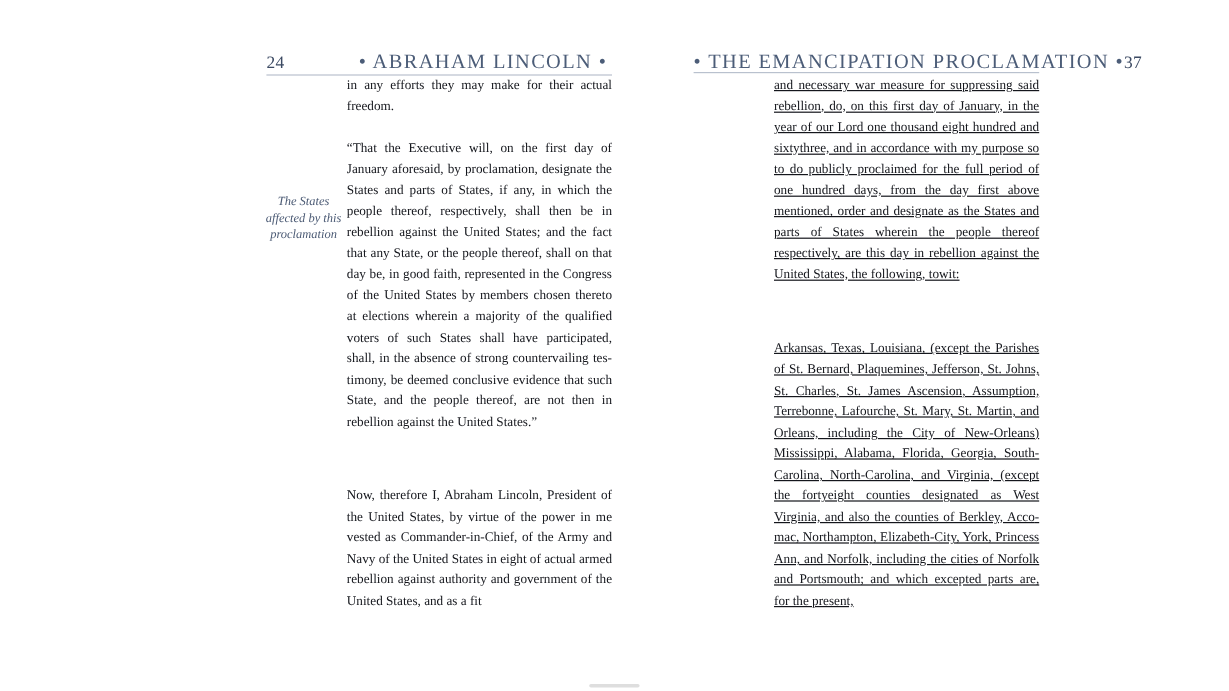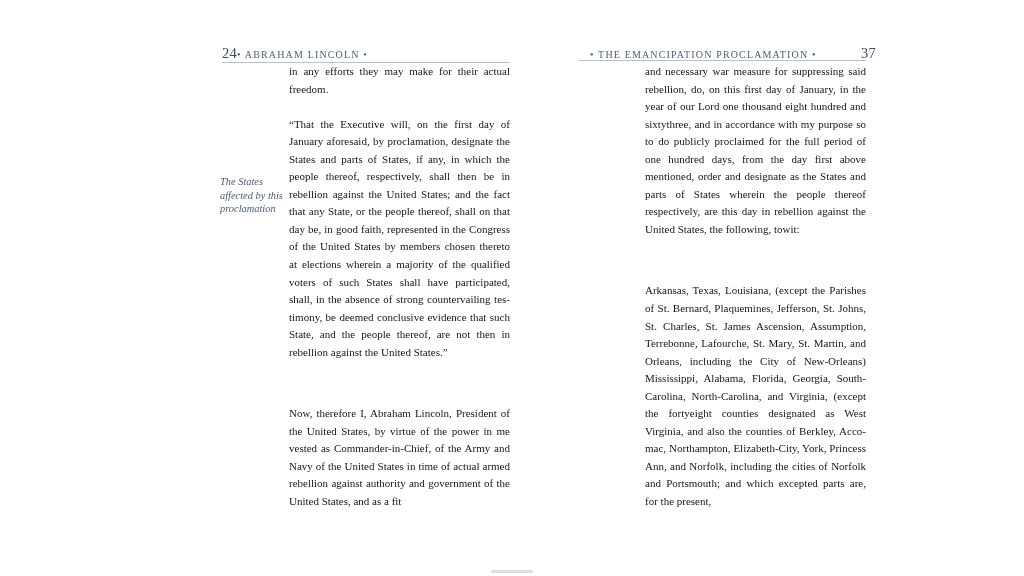--- a/index.html
+++ b/index.html
@@ -31,32 +31,32 @@
 
   
   .header-band {
     position: absolute;
     top: 38px;
     height: 22px;
     display: flex;
     align-items: flex-end;
   }
   .page-left .header-band  { left: 180px; width: 288px; }
-  .page-right .header-band { left: 55px;  width: 288px; font-family: Liberation Serif, serif; }
+  .page-right .header-band { left: 43px;  width: 288px; font-family: Liberation Serif, serif; }
 
   .folio {
     font-size: 14.5px;
     color: #3c4a63;
     letter-spacing: .3px;
     line-height: 1;
   }
   .running-head {
     flex: 1 1 auto;
-    text-align: left;
-    font-size: 10px;
+    text-align: right;
+    font-size: 17px;
     letter-spacing: 1.15px;
     color: #4c5d78;
     line-height: 1;
     white-space: nowrap;
   }
   .page-left .running-head  { padding-right: 4px; }
   .page-right .running-head { padding-left: 2px; }
 
   .head-rule {
     position: absolute;
@@ -72,21 +72,21 @@
     top: 63px;
     width: 221px;
     font-size: 11px;
     line-height: 17.55px;
     text-align: justify;
     text-justify: inter-word;
     color: #14161c;
     hyphens: manual;
   }
   .page-left .column  { left: 247px; }
-  .page-right .column { left: 112px; }
+  .page-right .column { left: 112px; text-decoration: underline; }
 
   .column p {
     margin: 0;
   }
   .column p + p {
     margin-top: 17.5px;
   }
   .column p:last-child {
     text-align: justify;
     margin-top: 44px;
@@ -95,23 +95,23 @@
   
   .gloss {
     position: absolute;
     font-style: italic;
     font-size: 10.4px;
     line-height: 13.6px;
     color: #4b5a74;
   }
   .gloss-left {
     left: 178px;
-    top: 175px;
+    top: 162px;
     width: 66px;
-    text-align: left;
+    text-align: center;
   }
 
   
   .bottom-nub {
     position: absolute;
     left: 50%;
     transform: translateX(-50%);
     bottom: 3px;
     width: 42px;
     height: 3px;
@@ -130,21 +130,21 @@
       <span class="folio">24</span>
       <span class="running-head">• ABRAHAM LINCOLN •</span>
     </div>
     <div class="head-rule"></div>
 
     <div class="gloss gloss-left">The States affected by this proclamation</div>
 
     <div class="column">
       <p>in any efforts they may make for their actual freedom.</p>
       <p>“That the Executive will, on the first day of January aforesaid, by proclamation, designate the States and parts of States, if any, in which the people thereof, respec­tively, shall then be in rebellion against the United States; and the fact that any State, or the people thereof, shall on that day be, in good faith, represented in the Congress of the United States by mem­bers chosen thereto at elections wherein a majority of the qualified voters of such States shall have participated, shall, in the absence of strong countervailing tes­timony, be deemed conclusive evidence that such State, and the people thereof, are not then in rebellion against the United States.”</p>
-      <p>Now, therefore I, Abraham Lincoln, President of the United States, by virtue of the power in me vested as Comman­der-in-Chief, of the Army and Navy of the United States in time of actual armed rebellion against authority and govern­ment of the United States, and as a fit</p>
+      <p>Now, therefore I, Abraham Lincoln, President of the United States, by virtue of the power in me vested as Comman­der-in-Chief, of the Army and Navy of the United States in eight of actual armed rebellion against authority and govern­ment of the United States, and as a fit</p>
     </div>
 
   </div>
 
   <div class="page page-right">
 
     <div class="header-band">
       <span class="running-head">• THE EMANCIPATION PROCLAMATION •</span>
       <span class="folio">37</span>
     </div>

